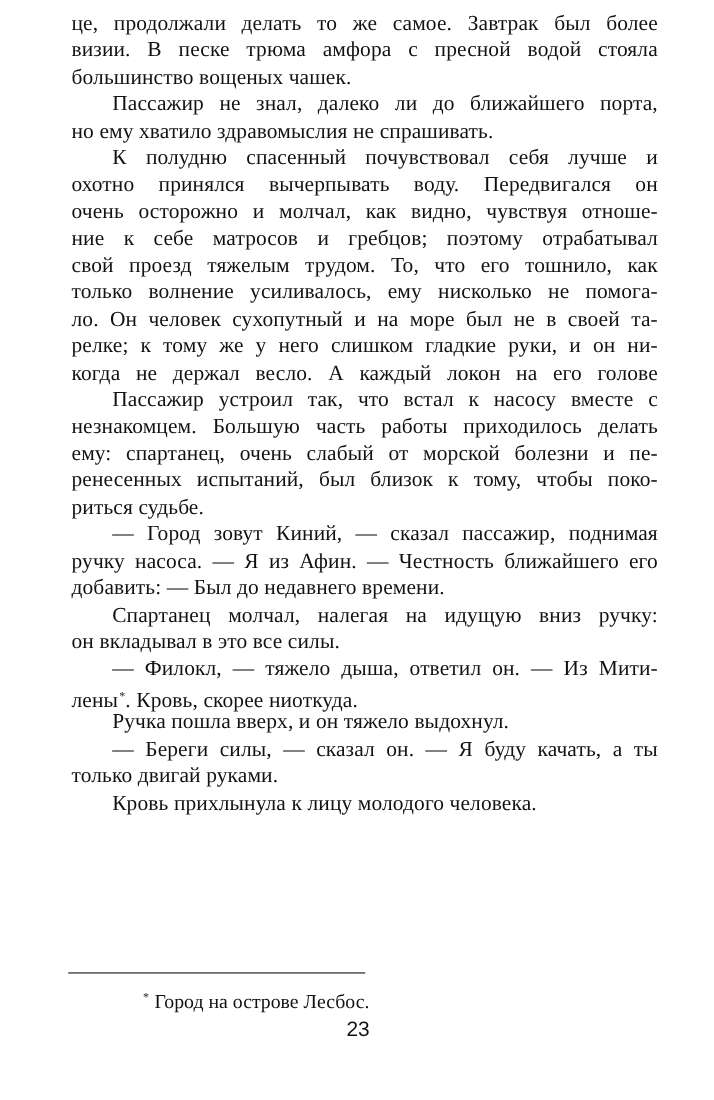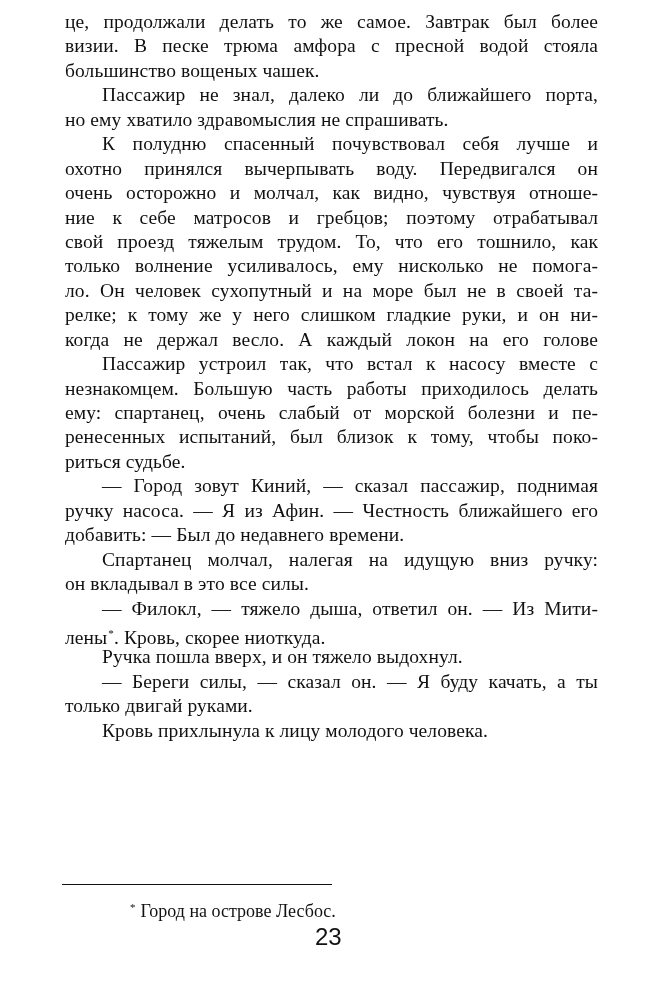--- a/index.html
+++ b/index.html
@@ -67,21 +67,21 @@
   .footnote .star {
     font-size: 11px;
     vertical-align: 6px;
     margin-right: 5px;
   }
   .page-number {
     position: absolute;
     left: 313px;
     top: 926px;
     font-family: "Liberation Sans", "DejaVu Sans", sans-serif;
-    font-size: 24px;
+    font-size: 19px;
     line-height: 22px;
   }
 </style>
 </head>
 <body>
 
 <div class="page">
   <div class="body-text">
     <span class="line">це, продолжали делать то же самое. Завтрак был более</span>
     <span class="line">визии. В песке трюма амфора с пресной водой стояла</span>

